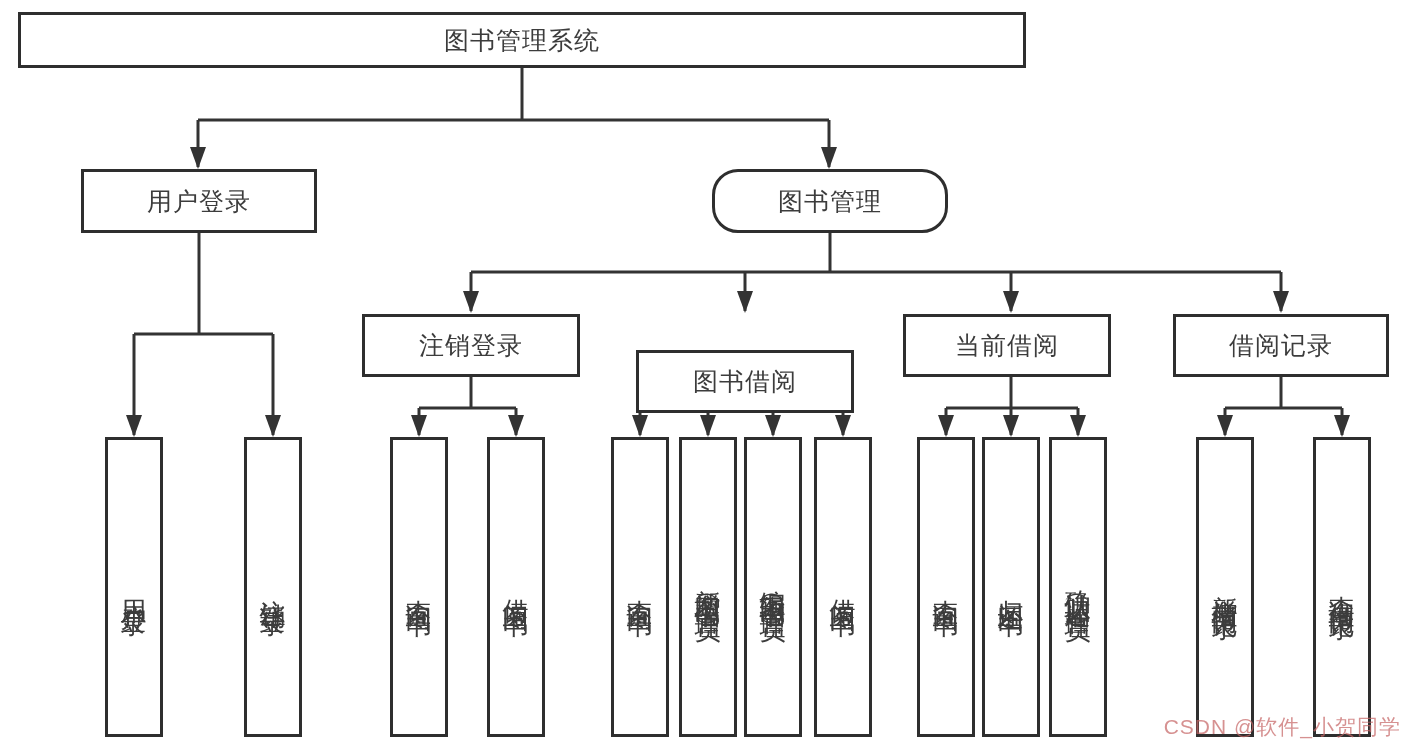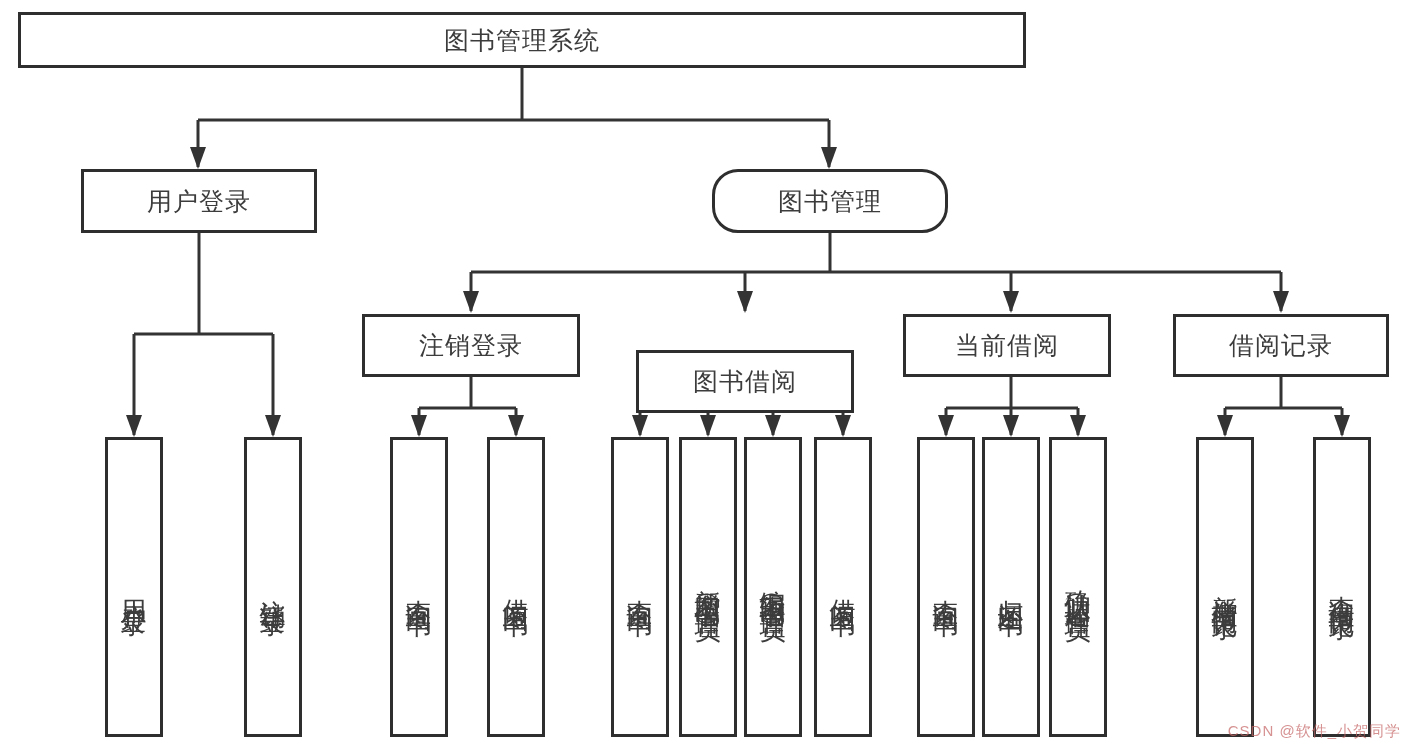--- a/index.html
+++ b/index.html
@@ -26,21 +26,21 @@
   .leaf{
     writing-mode:vertical-rl;
     font-size:26px;
     letter-spacing:4px;
     line-height:1;
     width:58px;height:300px;top:437px;
   }
   .watermark{
     position:absolute;
     right:4px;bottom:6px;
-    font-size:15px;
+    font-size:21px;
     letter-spacing:1px;
     color:rgba(198,103,102,0.72);
     white-space:nowrap;
   }
 </style>
 </head>
 <body>
 
 <div id="stage">
 

